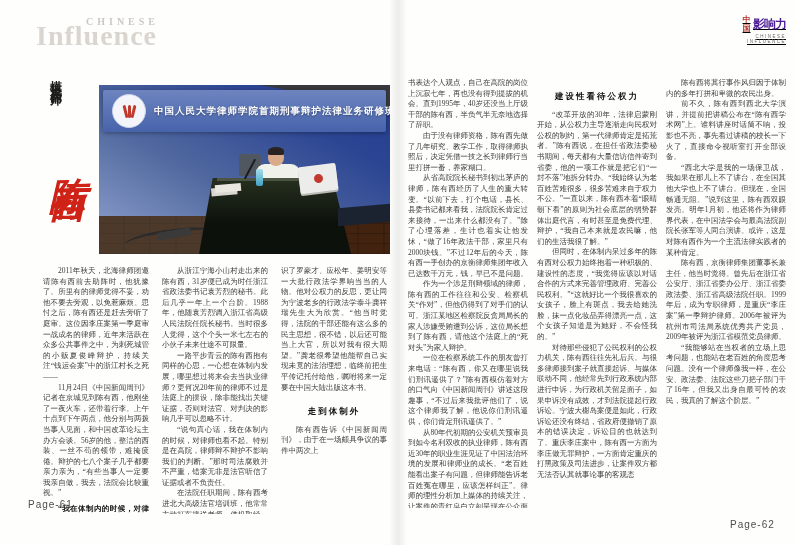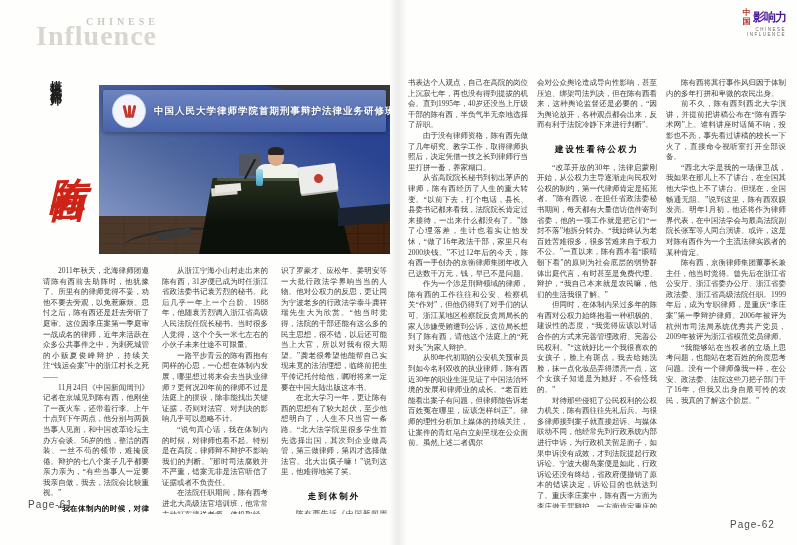--- a/index.html
+++ b/index.html
@@ -57,21 +57,21 @@
   .lcols .col{width:106px;}
   .rcols .col{width:120px;}
   .col p{margin:0;text-indent:2em;}
   .col p.cont{text-indent:0;}
   .subq{font-weight:bold;color:#141414;margin-top:5px !important;}
   .subhead{font-weight:bold;color:#121212;text-align:center;margin:14px 0 7px;font-size:8.5px;letter-spacing:2px;font-family:Liberation Mono, monospace;}
   
   .pageno{position:absolute;top:499px;font-size:10px;color:#4c4c4c;letter-spacing:1px;font-family:"Liberation Sans",sans-serif;}
   .pageno.left{left:28px;} .pageno.right{left:730px;margin-top:20px;}
   
-  .logo{position:absolute;left:714px;top:9px;width:72px;}
+  .logo{position:absolute;left:714px;top:16px;width:72px;text-decoration:underline;}
   .logo-row{display:flex;align-items:center;justify-content:flex-end;}
   .logo-seal{width:13px;color:#b2352a;font-weight:bold;font-size:8px;line-height:8.5px;text-align:center;font-family:"Liberation Sans",sans-serif;}
   .logo-name{color:#4c1d95;font-weight:bold;font-size:12px;letter-spacing:-1px;font-family:"Liberation Sans",sans-serif;}
   .logo-caption{font-size:4.5px;color:#6e6861;letter-spacing:1.5px;text-align:right;margin-top:1px;font-family:"Liberation Sans",sans-serif;}
 </style>
 </head>
 <body>
 
 <div class="gutter"></div>
 
@@ -112,21 +112,20 @@
     <p class="subq">“我在体制内的时候，对律师也看不起”</p>
   </div>
   <div class="col">
     <p>从浙江宁海小山村走出来的陈有西，31岁便已成为时任浙江省政法委书记袁芳烈的秘书。此后几乎一年上一个台阶。1988年，他随袁芳烈调入浙江省高级人民法院任院长秘书。当时很多人觉得，这个个头一米七左右的小伙子未来仕途不可限量。</p>
     <p>一路平步青云的陈有西抱有同样的心思，一心想在体制内发展，哪里想过将来会去当执业律师？更何况20年前的律师不过是法庭上的摆设，除非能找出关键证据，否则对法官、对判决的影响几乎可以忽略不计。</p>
     <p>“说句真心话，我在体制内的时候，对律师也看不起。特别是在高院，律师辩不辩护不影响我们的判断。”那时司法腐败并不严重，错案无非是法官听信了证据或者不负责任。</p>
     <p>在法院任职期间，陈有西考进北大高级法官培训班，他常常主动打车接送老师，借机取经，不知不觉间认</p>
   </div>
   <div class="col">
     <p class="cont">识了罗豪才、应松年、姜明安等一大批行政法学界响当当的人物。他对公权力的反思，更让同为宁波老乡的行政法学泰斗龚祥瑞先生大为欣赏。“他当时觉得，法院的干部还能有这么多的民主思想，很不错，以后还可能当上大官，所以对我有很大期望。”龚老很希望他能帮自己实现未竟的法治理想，临终前把生平传记托付给他，嘱咐将来一定要在中国大陆出版这本书。</p>
-    <p>在北大学习一年，更让陈有西的思想有了较大起伏，至少他想明白了，人生不只当官一条路。“北大法学院里很多学生首先选择出国，其次到企业做高管，第三做律师，第四才选择做法官。北大出疯子嘛！”说到这里，他难得地笑了笑。</p>
     <h3 class="subhead">走到体制外</h3>
     <p>陈有西告诉《中国新闻周刊》，由于在一场颇具争议的事件中两次上</p>
   </div>
 </div>
 
 <div class="pageno left">Page-61</div>
 
 <div class="logo">
   <div class="logo-row">
     <span class="logo-seal">中国</span>
@@ -134,24 +133,24 @@
   </div>
   <div class="logo-caption">CHINESE INFLUENCE</div>
 </div>
 
 <div class="cols rcols">
   <div class="col">
     <p class="cont">书表达个人观点，自己在高院的岗位上沉寂七年，再也没有得到提拔的机会。直到1995年，40岁还没当上厅级干部的陈有西，半负气半无奈地选择了辞职。</p>
     <p>由于没有律师资格，陈有西先做了几年研究、教学工作，取得律师执照后，决定凭借一技之长到律师行当里打拼一番，养家糊口。</p>
     <p>从省高院院长秘书到初出茅庐的律师，陈有西经历了人生的重大转变。“以前下去，打个电话，县长、县委书记都来看我，法院院长肯定过来接待，一出来什么都没有了。”除了心理落差，生计也着实让他发怵，“做了16年政法干部，家里只有2000块钱。”不过12年后的今天，陈有西一手创办的京衡律师集团年收入已达数千万元，钱，早已不是问题。</p>
     <p>作为一个涉足刑辩领域的律师，陈有西的工作往往和公安、检察机关“作对”，但他仍得到了对手们的认可。浙江某地区检察院反贪局局长的家人涉嫌受贿遭到公诉，这位局长想到了陈有西，请他这个法庭上的“死对头”为家人辩护。</p>
+    <p>一位在检察系统工作的朋友曾打来电话：“陈有西，你又在哪里说我们刑讯逼供了？”陈有西模仿着对方的口气向《中国新闻周刊》讲述这段趣事，“不过后来我批评他们了，说这个律师我了解，他说你们刑讯逼供，你们肯定刑讯逼供了。”</p>
     <p>从80年代初期的公安机关预审员到如今名利双收的执业律师，陈有西近30年的职业生涯见证了中国法治环境的发展和律师业的成长。“老百姓能看出案子有问题，但律师能告诉老百姓冤在哪里，应该怎样纠正”。律师的理性分析加上媒体的持续关注，让案件的青红皂白立刻呈现在公众面前。虽然上述二者偶尔</p>
   </div>
   <div class="col">
-    <p class="cont">会对公众舆论造成导向性影响，甚至压迫、绑架司法判决，但在陈有西看来，这种舆论监督还是必要的，“因为舆论放开，各种观点都会出来，反而有利于法院冷静下来进行判断”。</p>
     <h3 class="subhead">建设性看待公权力</h3>
     <p>“改革开放的30年，法律启蒙刚开始，从公权力主导逐渐走向民权对公权的制约，第一代律师肯定是拓荒者。”陈有西说，在担任省政法委秘书期间，每天都有大量信访信件寄到省委，他的一项工作就是把它们“一封不落”地拆分转办。“我始终认为老百姓苦难很多，很多苦难来自于权力不公。”一直以来，陈有西本着“眼睛朝下看”的原则为社会底层的弱势群体出庭代言，有时甚至是免费代理、辩护，“我自己本来就是农民嘛，他们的生活我很了解。”</p>
     <p>但同时，在体制内呆过多年的陈有西对公权力始终抱着一种积极的、建设性的态度，“我觉得应该以对话合作的方式来完善管理政府、完善公民权利。”“这就好比一个我很喜欢的女孩子，脸上有斑点，我去给她洗脸，抹一点化妆品弄得漂亮一点，这个女孩子知道是为她好，不会怪我的。”</p>
     <p>对待那些侵犯了公民权利的公权力机关，陈有西往往先礼后兵。与很多律师接到案子就直接起诉、与媒体联动不同，他经常先到行政系统内部进行申诉，为行政机关留足面子，如果申诉没有成效，才到法院提起行政诉讼。宁波大榭岛案便是如此，行政诉讼还没有终结，省政府便撤销了原本的错误决定，诉讼目的也就达到了。重庆李庄案中，陈有西一方面为李庄做无罪辩护，一方面肯定重庆的打黑政策及司法进步，让案件双方都无法否认其就事论事的客观态</p>
   </div>
   <div class="col">
     <p>陈有西将其行事作风归因于体制内的多年打拼和卑微的农民出身。</p>
     <p>前不久，陈有西到西北大学演讲，并提前把讲稿公布在“陈有西学术网”上。谁料讲座时话筒不响，投影也不亮，事先看过讲稿的校长一下火了，直接命令视听室打开全部设备。</p>
     <p>“西北大学是我的一场保卫战，我如果在那儿上不了讲台，在全国其他大学也上不了讲台。但现在，全国畅通无阻。”说到这里，陈有西双眼发亮。明年1月初，他还将作为律师界代表，在中国法学会与最高法院副院长张军等人同台演讲。或许，这是对陈有西作为一个主流法律实践者的某种肯定。</p>
     <p>陈有西，京衡律师集团董事长兼主任，他当时觉得。曾先后在浙江省公安厅、浙江省委办公厅、浙江省委政法委、浙江省高级法院任职。1999年后，成为专职律师，是重庆“李庄案”第一季辩护律师。2006年被评为杭州市司法局系统优秀共产党员，2009年被评为浙江省模范党员律师。</p>

